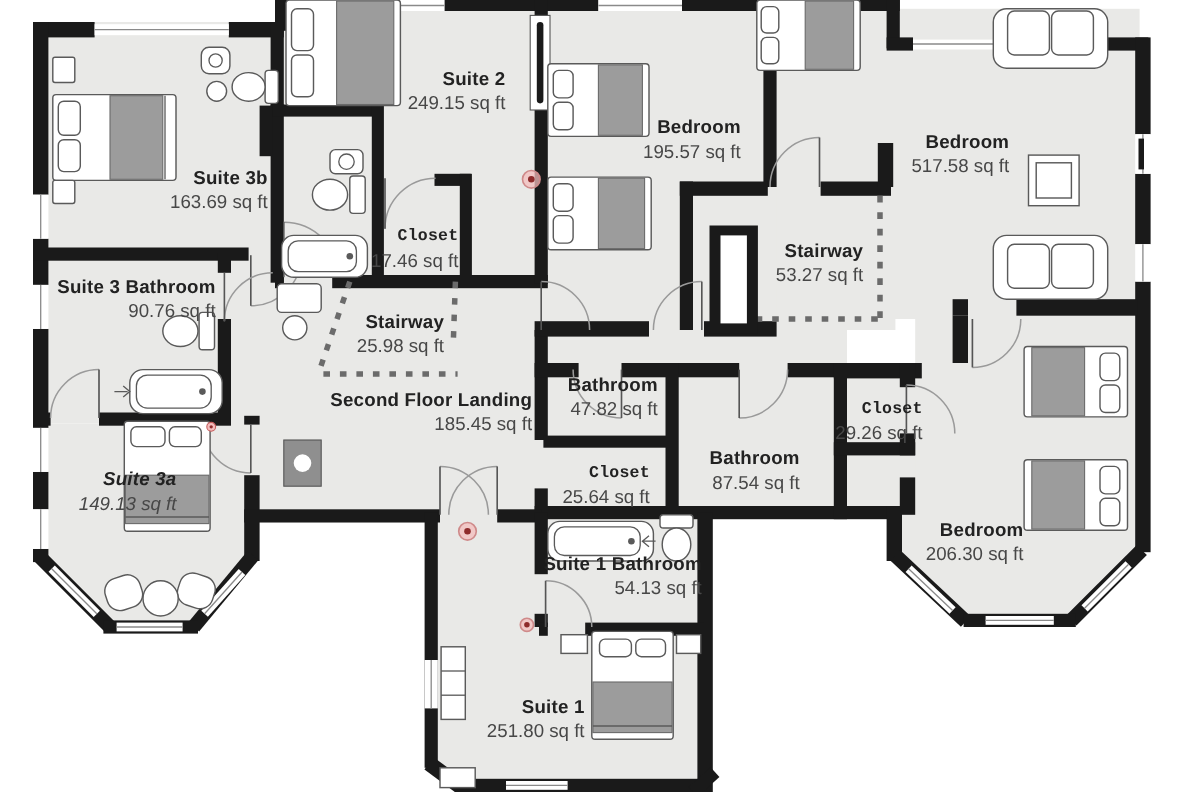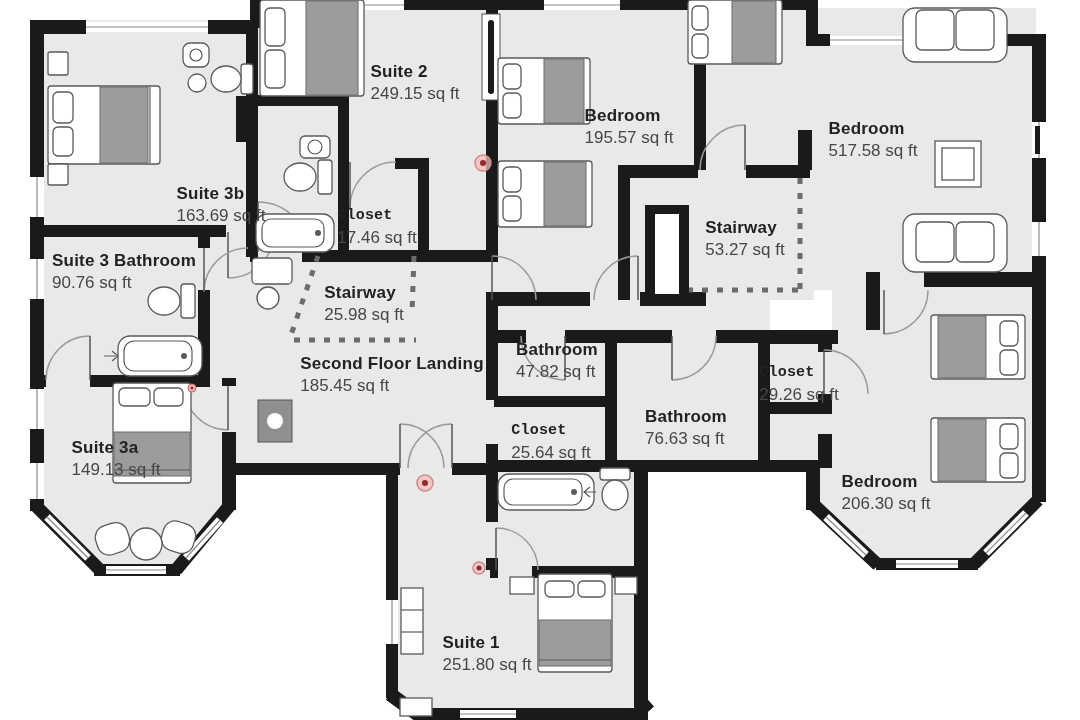--- a/index.html
+++ b/index.html
@@ -9,21 +9,21 @@
   .w{fill:#1a1a1a;}
   .floor{fill:#e9e9e7;}
   .winr{fill:#ffffff;}
   .winl{stroke:#8a8a8a;stroke-width:1.2;fill:none;}
   .furn{fill:#ffffff;stroke:#5a5a5a;stroke-width:1.3;}
   .furn2{fill:none;stroke:#5a5a5a;stroke-width:1.2;}
   .blk{fill:#9c9c9c;stroke:#6a6a6a;stroke-width:1;}
   .arc{fill:none;stroke:#9a9a9a;stroke-width:1.4;}
   .leaf{stroke:#555;stroke-width:1.5;}
   .dash{stroke:#6b6b6b;stroke-width:5;stroke-dasharray:6 9;fill:none;}
-  .lbl{position:absolute;transform:translate(-50%,-50%);text-align:left;color:#222;
+  .lbl{position:absolute;transform:translate(-50%,-50%);text-align:right;color:#222;
        line-height:1.25;white-space:nowrap;z-index:5;}
   .lbl .nm{font-size:17px;font-weight:700;letter-spacing:.2px;}
   .lbl .ar{font-size:17px;color:#474747;font-weight:500;margin-top:1px;}
   .lbl.sm .nm{font-size:15px;font-family:Liberation Mono, monospace;}
 </style>
 </head>
 <body>
 
 <div id="stage">
 <svg id="planSvg" width="1080" height="720" viewBox="0 0 1080 720">
@@ -420,21 +420,21 @@
       <circle cx="479" cy="568" r="6" fill="#f3bcbc" fill-opacity="0.75" stroke="#cf8a8a" stroke-width="1.5"></circle>
       <circle cx="479" cy="568" r="2.5" fill="#8e2b2b"></circle>
     </g>
     <g>
       <circle cx="192" cy="388" r="4" fill="#f3bcbc" stroke="#c75e5e" stroke-width="1"></circle>
       <circle cx="192" cy="388" r="1.5" fill="#8e2b2b"></circle>
     </g>
   </g>
 </svg>
 
-  <div class="lbl" style="left:221px;top:173px;margin-top:32px;">
+  <div class="lbl" style="left:199px;top:173px;">
     <div class="nm">Suite 3b</div>
     <div class="ar">163.69 sq ft</div>
   </div>
   <div class="lbl" style="left:415px;top:83px;">
     <div class="nm">Suite 2</div>
     <div class="ar">249.15 sq ft</div>
   </div>
   <div class="lbl sm" style="left:377px;top:227px;">
     <div class="nm">Closet</div>
     <div class="ar">17.46 sq ft</div>
@@ -466,31 +466,35 @@
   <div class="lbl" style="left:557px;top:361px;">
     <div class="nm">Bathroom</div>
     <div class="ar">47.82 sq ft</div>
   </div>
   <div class="lbl sm" style="left:799px;top:384px;">
     <div class="nm">Closet</div>
     <div class="ar">29.26 sq ft</div>
   </div>
   <div class="lbl" style="left:686px;top:428px;">
     <div class="nm">Bathroom</div>
-    <div class="ar">76.63 sq ft</div>
+    <div class="ar">87.54 sq ft</div>
   </div>
   <div class="lbl sm" style="left:551px;top:442px;">
     <div class="nm">Closet</div>
     <div class="ar">25.64 sq ft</div>
   </div>
-  <div class="lbl" style="left:116px;top:459px;">
+  <div class="lbl" style="left:116px;top:447px;font-style:italic;">
     <div class="nm">Suite 3a</div>
     <div class="ar">149.13 sq ft</div>
   </div>
   <div class="lbl" style="left:886px;top:493px;">
     <div class="nm">Bedroom</div>
     <div class="ar">206.30 sq ft</div>
   </div>
+  <div class="lbl" style="left:566px;top:524px;">
+    <div class="nm">Suite 1 Bathroom</div>
+    <div class="ar">54.13 sq ft</div>
+  </div>
   <div class="lbl" style="left:487px;top:654px;">
     <div class="nm">Suite 1</div>
     <div class="ar">251.80 sq ft</div>
   </div>
 </div>
 
 </body></html>

